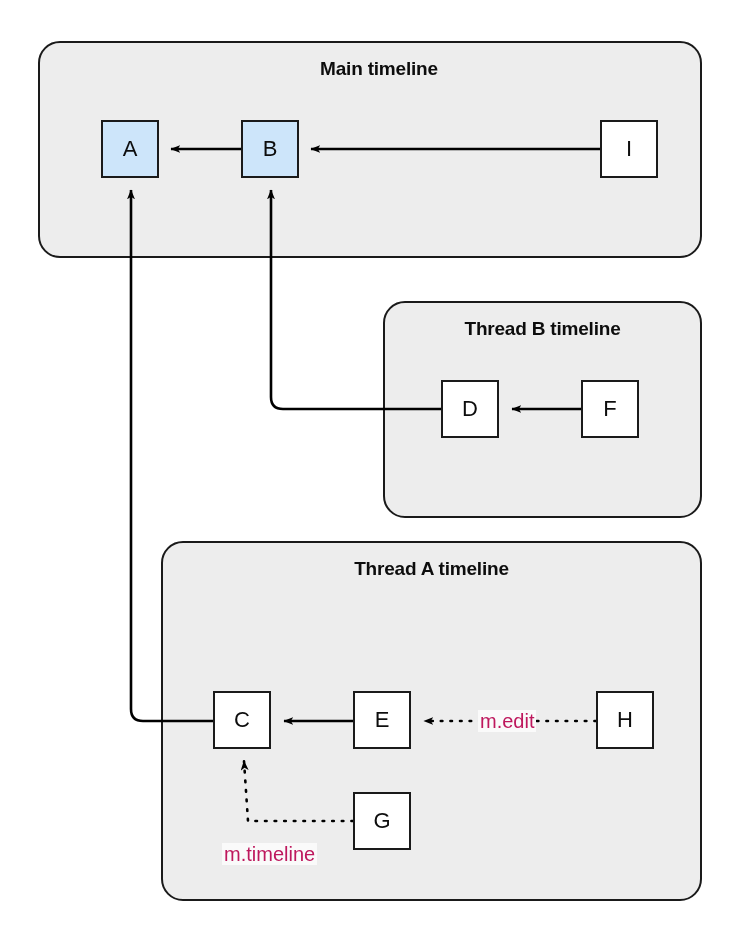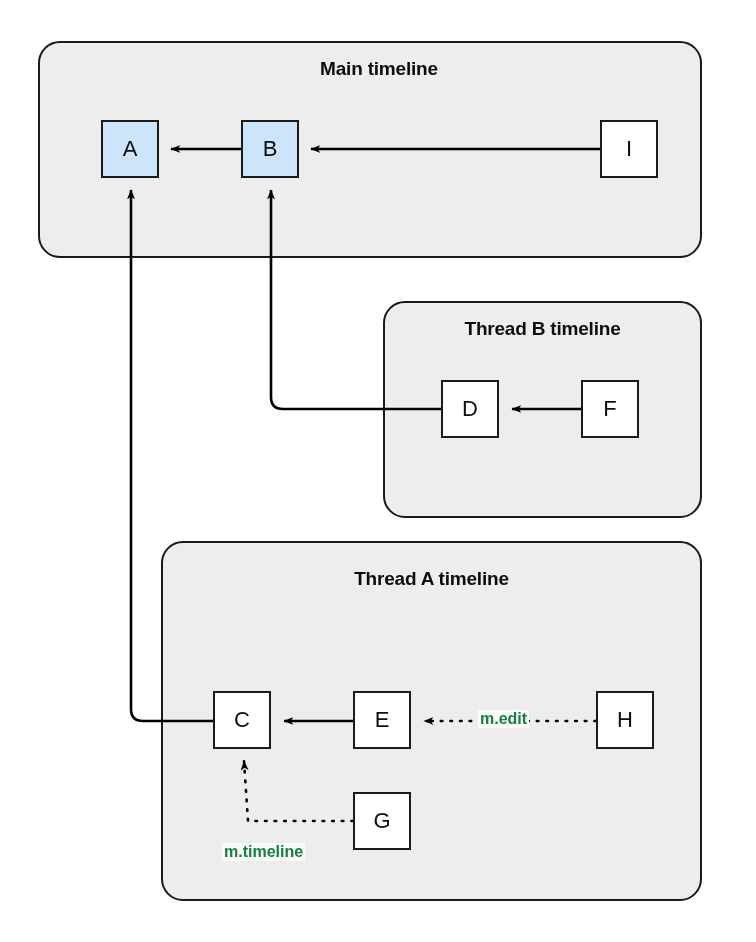--- a/index.html
+++ b/index.html
@@ -46,41 +46,40 @@
     align-items:center;
     justify-content:center;
     font-size:22px;
     color:#0d0d0d;
     line-height:1;
   }
   .node.accent{ background:#cde5fa; }
   .edge-label{
     position:absolute;
     background:#fafafa;
-    font-size:16px;
-    color:#15803d;
+    font-size:20px;
+    color:#be185d;
     line-height:1.1;
     padding:0 2px;
     white-space:nowrap;
-    font-weight:bold;
   }
 </style>
 </head>
 <body>
 
 <div id="canvas">
 
   <div class="group-box" id="grp-main" style="left: 38px; top: 41px; width: 664px; height: 217px; background: rgb(237, 237, 237); border-color: rgb(26, 26, 26);"></div>
   <div class="group-title" id="ttl-main" style="left: 38px; width: 664px; top: 58px; margin-left: 9px;">Main timeline</div>
 
   <div class="group-box" id="grp-tb" style="left: 383px; top: 301px; width: 319px; height: 217px; background: rgb(237, 237, 237); border-color: rgb(26, 26, 26);"></div>
   <div class="group-title" id="ttl-tb" style="left: 383px; width: 319px; top: 318px;">Thread B timeline</div>
 
   <div class="group-box" id="grp-ta" style="left: 161px; top: 541px; width: 541px; height: 360px; background: rgb(237, 237, 237); border-color: rgb(26, 26, 26);"></div>
-  <div class="group-title" id="ttl-ta" style="left: 161px; width: 541px; top: 558px; margin-top: 10px;">Thread A timeline</div>
+  <div class="group-title" id="ttl-ta" style="left: 161px; width: 541px; top: 558px;">Thread A timeline</div>
 
   <svg id="wires" viewBox="0 0 756 942" xmlns="http://www.w3.org/2000/svg">
     <defs>
       <marker id="arrowhead" markerWidth="12" markerHeight="12" refX="9.4" refY="4" orient="auto" markerUnits="userSpaceOnUse">
         <path d="M 0 0 L 10 4 L 0 8 L 2.6 4 z" fill="#000000"></path>
       </marker>
       <marker id="arrowhead-dot" markerWidth="12" markerHeight="12" refX="9.4" refY="4" orient="auto" markerUnits="userSpaceOnUse">
         <path d="M 0 0 L 10 4 L 0 8 L 2.6 4 z" fill="#000000"></path>
       </marker>
     </defs>

